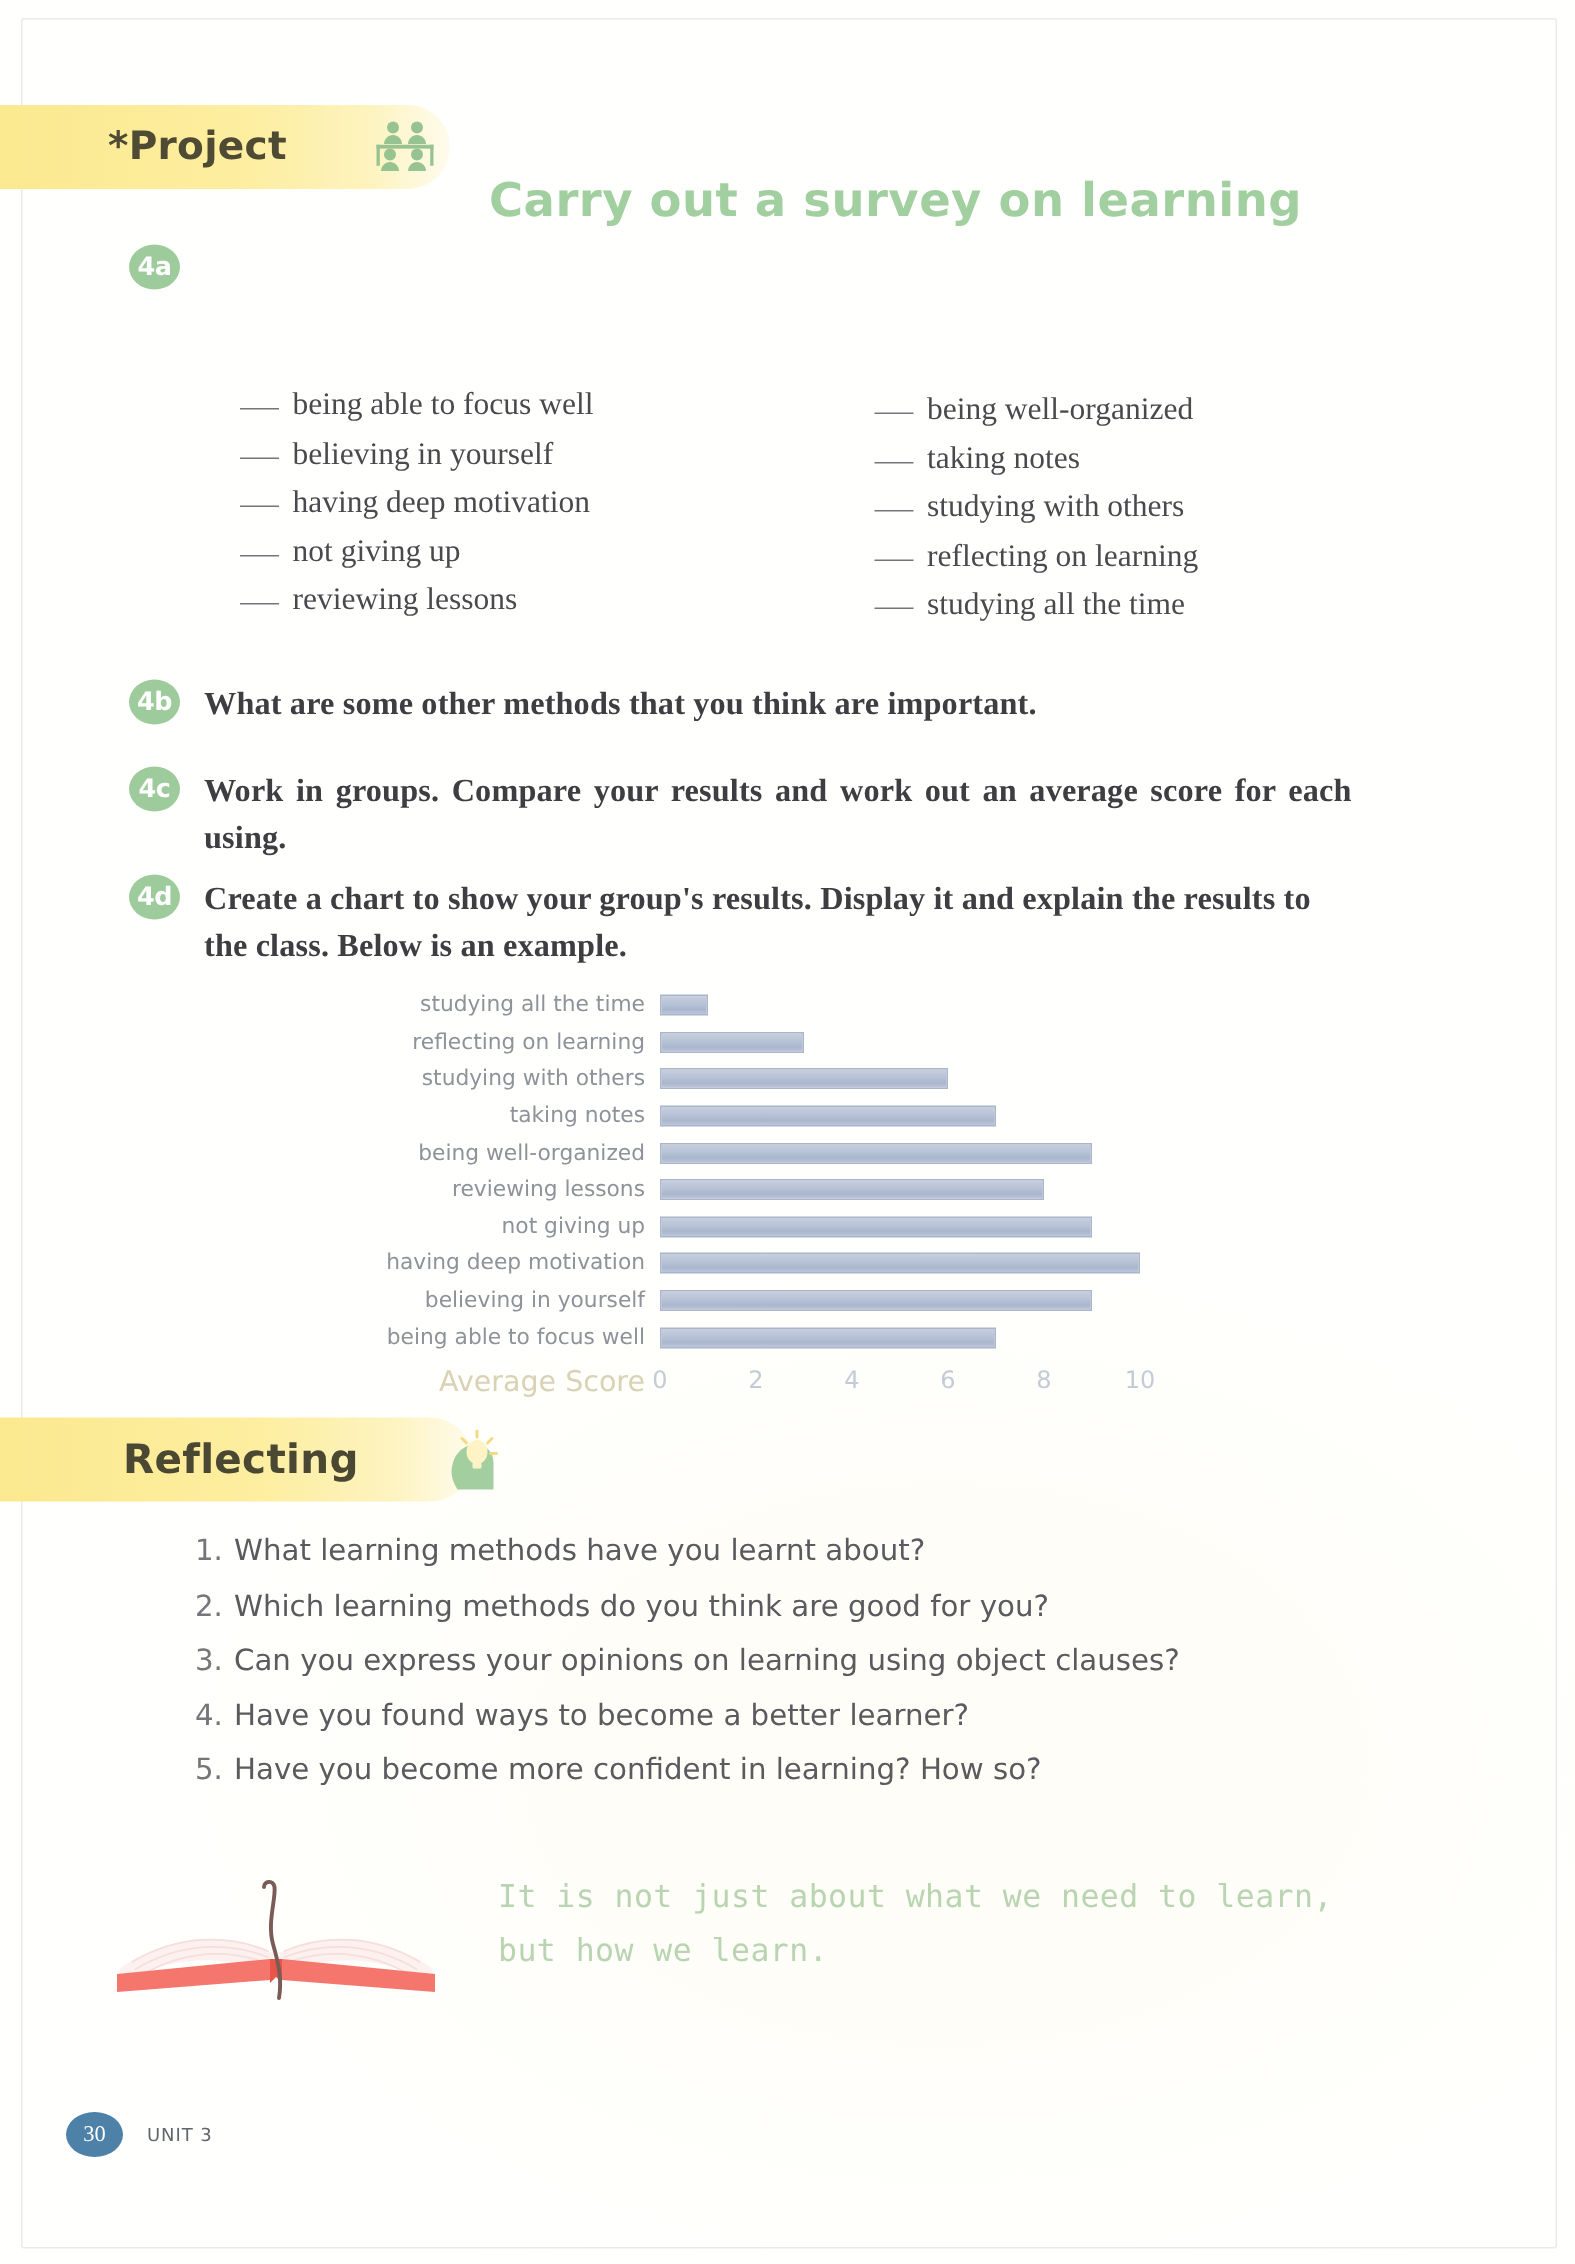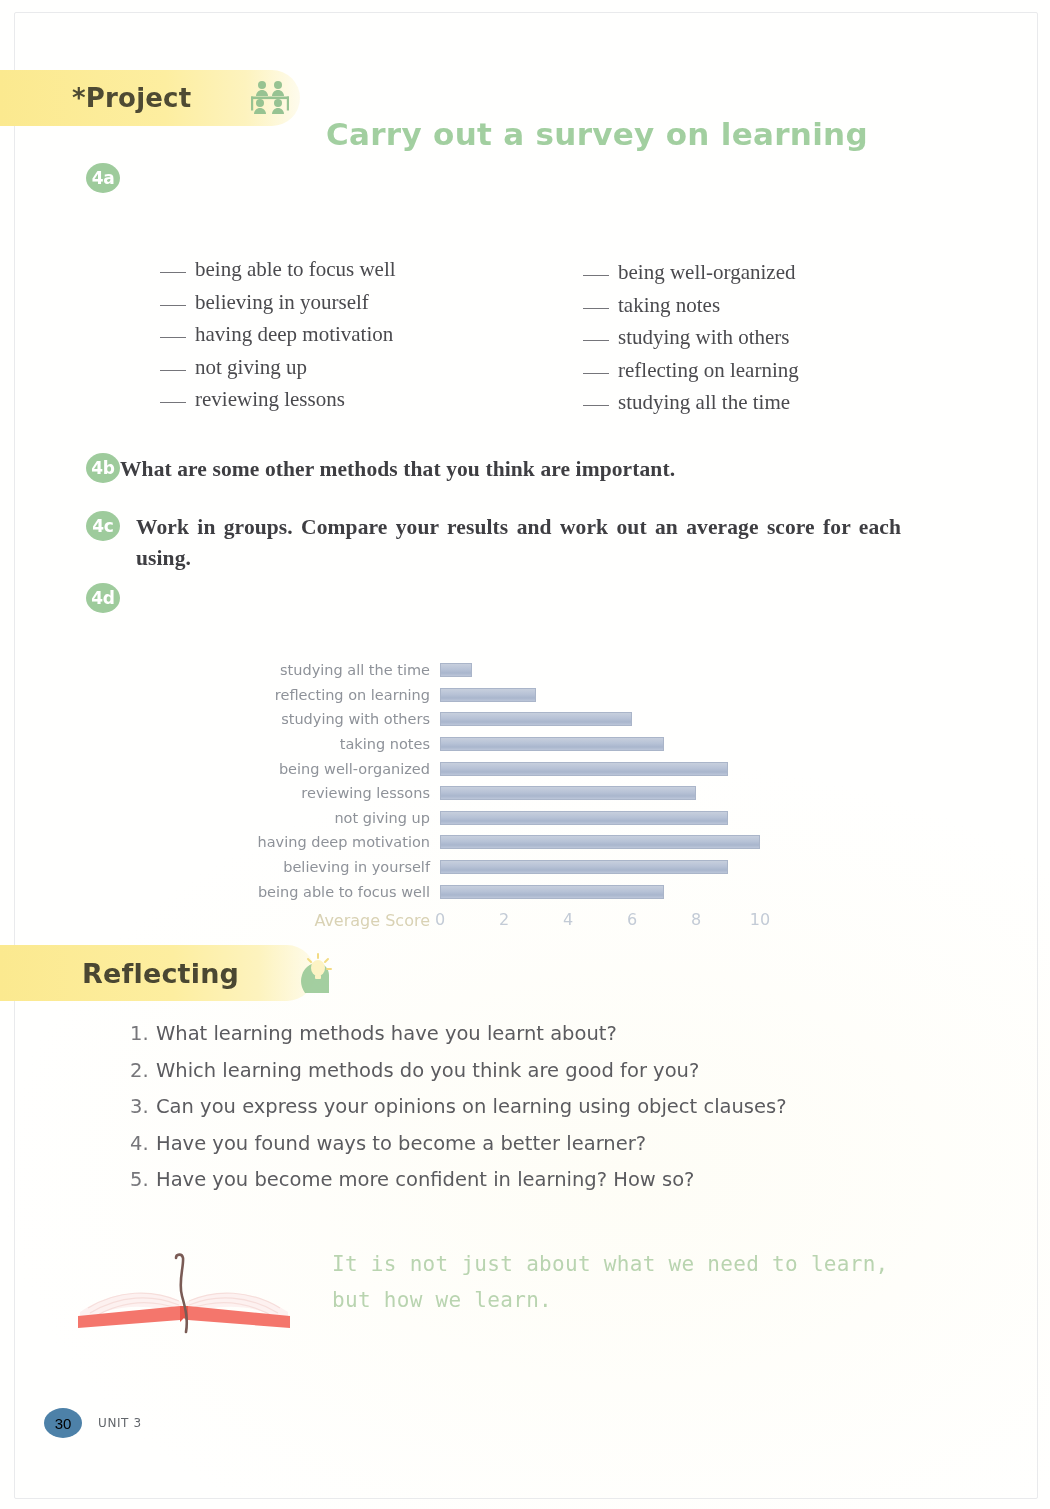--- a/index.html
+++ b/index.html
@@ -154,21 +154,21 @@
     display: flex;
     align-items: center;
     height: 30px;
     margin-top: 2px;
   }
   .axis-title {
     width: 182px;
     text-align: right;
     padding-right: 10px;
     font-family: "DejaVu Sans", sans-serif;
-    font-size: 16px;
+    font-size: 19px;
     color: #d9d2b4;
     white-space: nowrap;
   }
   .axis-ticks {
     position: relative;
     width: 320px;
     height: 30px;
   }
   .tick {
     position: absolute;
@@ -228,22 +228,22 @@
     left: 44px;
     top: 1408px;
     display: flex;
     align-items: center;
   }
   #page-number-badge {
     width: 38px;
     height: 30px;
     border-radius: 50%;
     background: #4d81a8;
-    color: #000000;
-    font-family: Liberation Sans, sans-serif;
+    color: #ffffff;
+    font-family: Liberation Serif, serif;
     font-size: 15px;
     display: flex;
     align-items: center;
     justify-content: center;
   }
   #unit-label {
     margin-left: 16px;
     font-family: "DejaVu Sans", sans-serif;
     font-size: 12px;
     color: #62666b;
@@ -290,26 +290,27 @@
 
   <div class="method-col" id="methods-right" style="left:583px; top:256px;">
     <div class="method-item"><span class="blank"></span><span>being well-organized</span></div>
     <div class="method-item"><span class="blank"></span><span>taking notes</span></div>
     <div class="method-item"><span class="blank"></span><span>studying with others</span></div>
     <div class="method-item"><span class="blank"></span><span>reflecting on learning</span></div>
     <div class="method-item"><span class="blank"></span><span>studying all the time</span></div>
   </div>
 
   <div class="marker" style="left:86px; top:453px;">4b</div>
-  <div class="qtext" style="left:120px; top:454px; width:775px;">What are some other methods that you think are important.</div>
+  <div class="qtext" style="left:136px; top:454px; width:775px;">What are some other methods that you think are important.</div>
 
   <div class="marker" style="left:86px; top:511px;">4c</div>
   <div class="qtext" style="left:136px; top:512px; width:765px; text-align:justify;">Work in groups. Compare your results and work out an average score for each using.</div>
 
   <div class="marker" style="left:86px; top:583px;">4d</div>
+  <div class="qtext" style="left:136px; top:584px; width:765px;">Create a chart to show your group's results. Display it and explain the results to the class. Below is an example.</div>
 
   <div id="chart">
     <div id="chart-rows">
         <div class="chart-row">
           <div class="chart-label">studying all the time</div>
           <div class="chart-track">
             <div class="chart-bar" style="width: 32px;"></div>
           </div>
         </div>
         <div class="chart-row">

